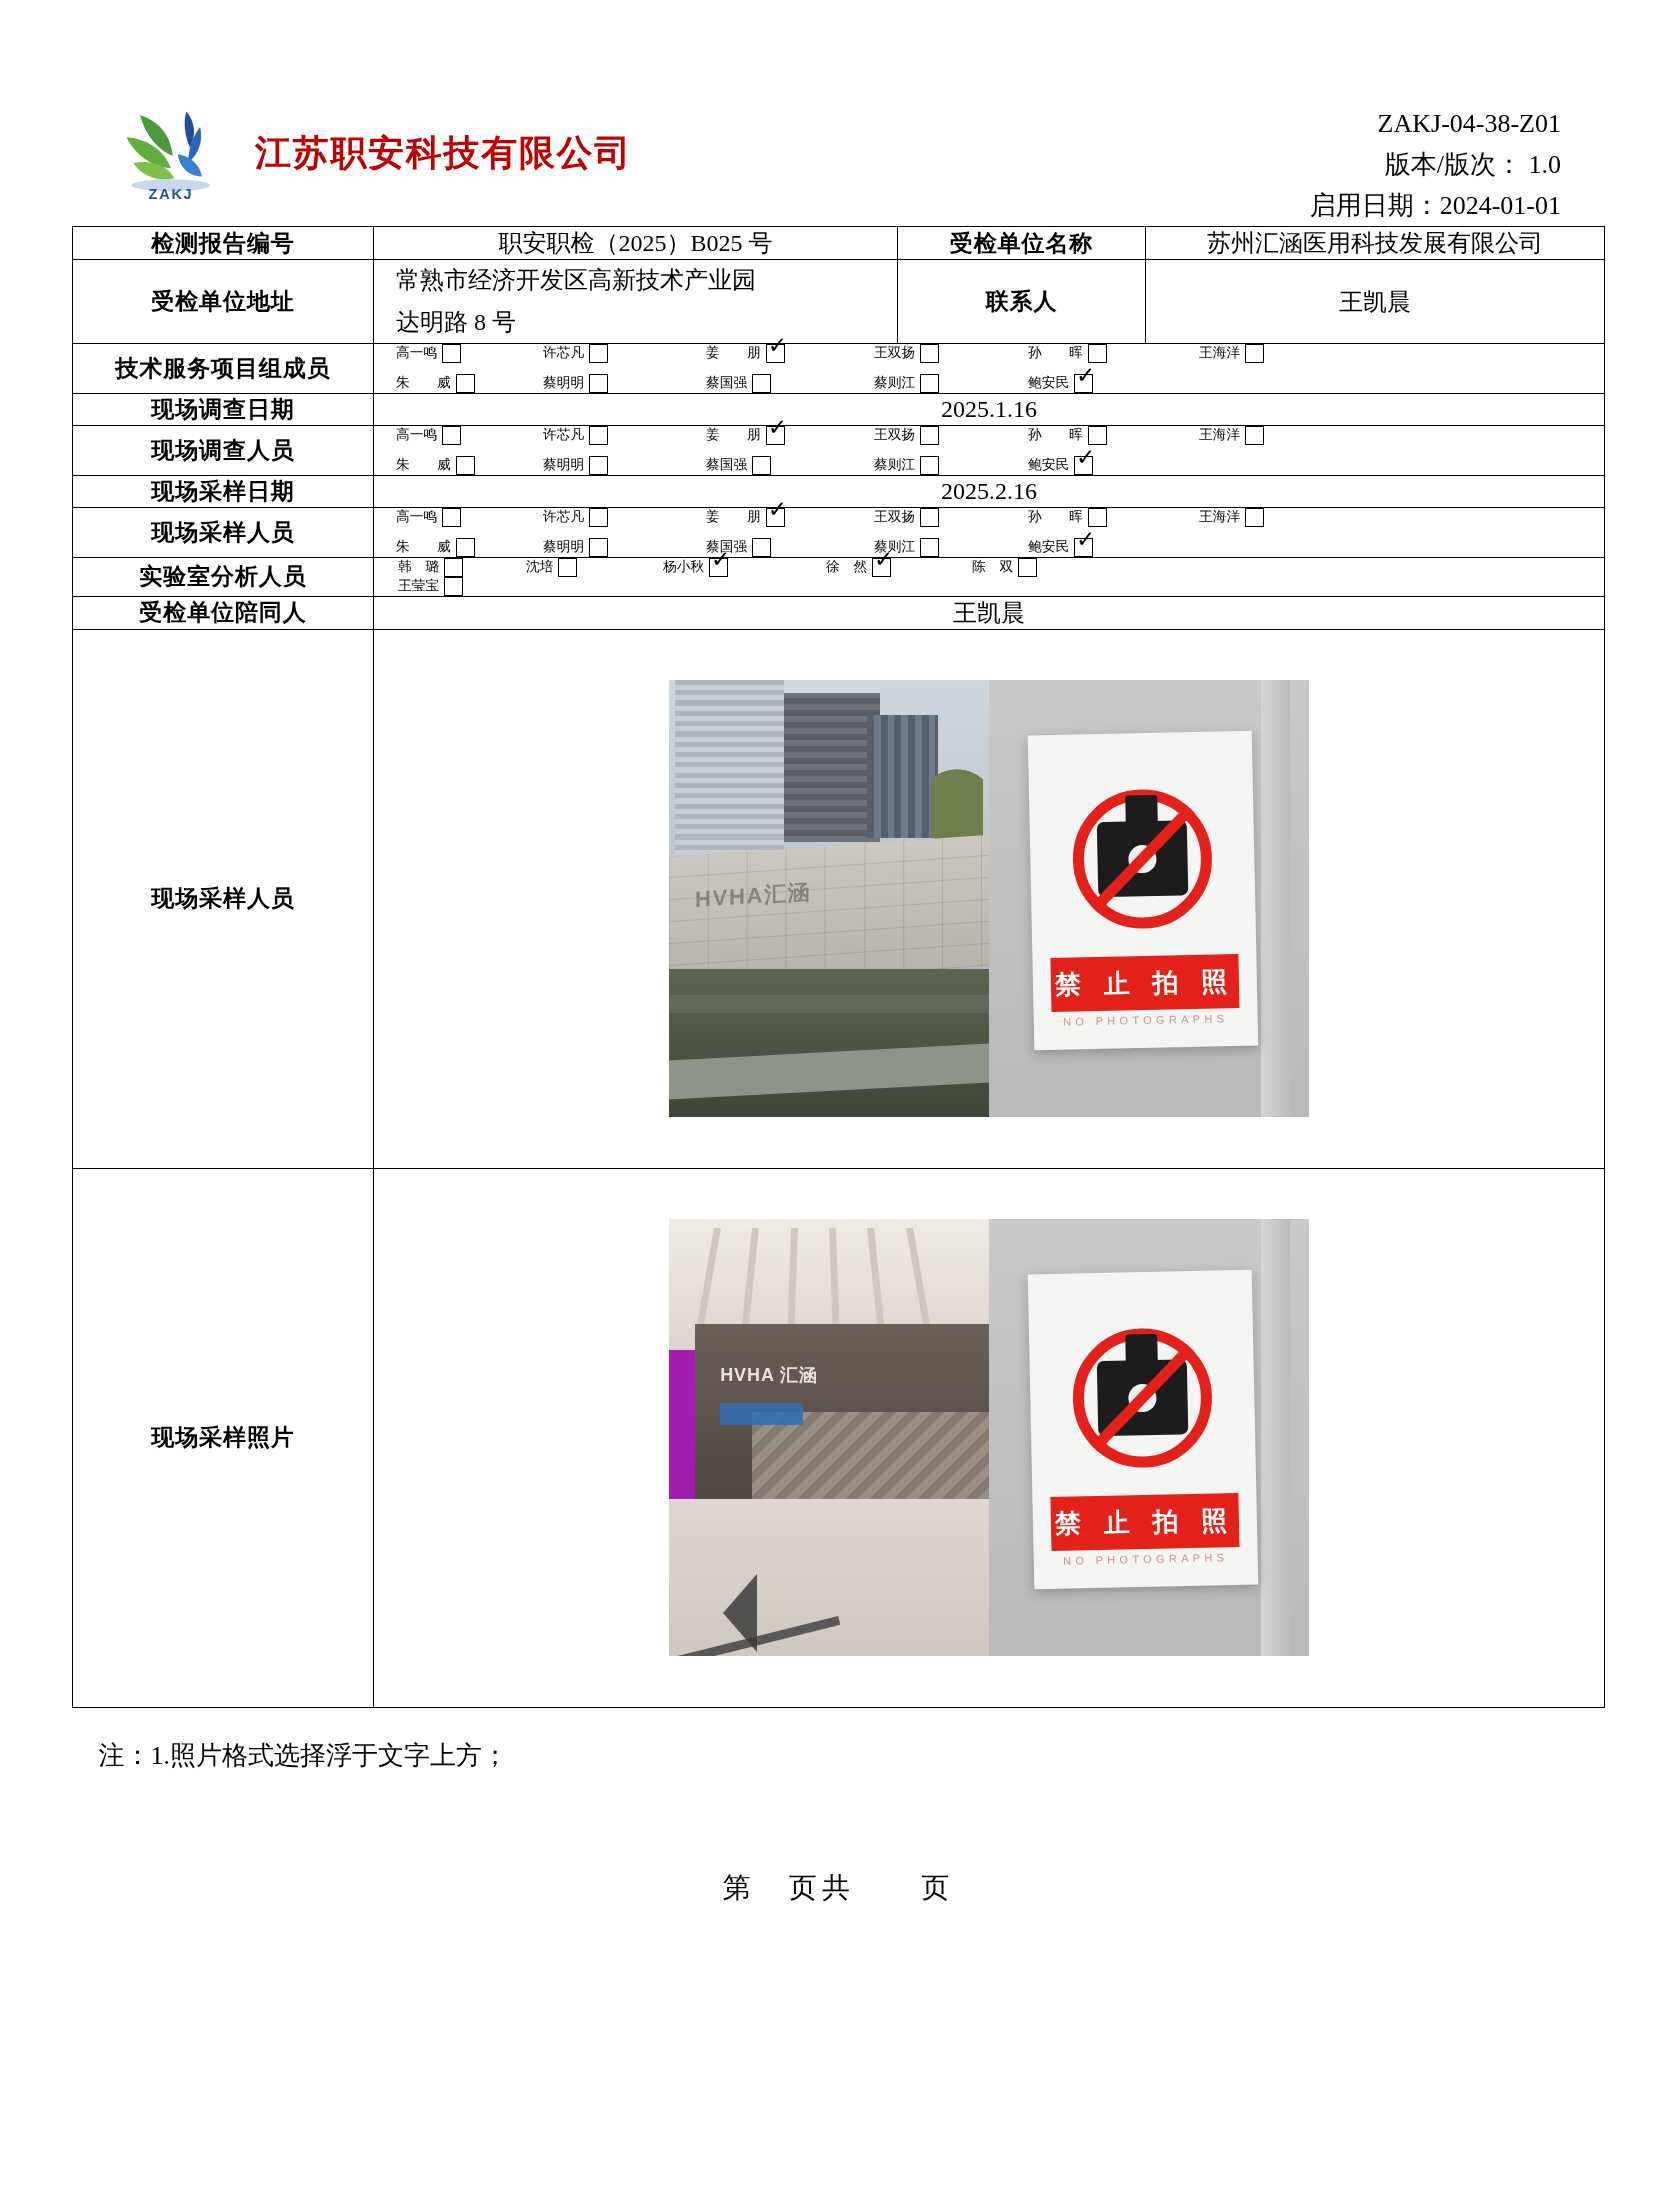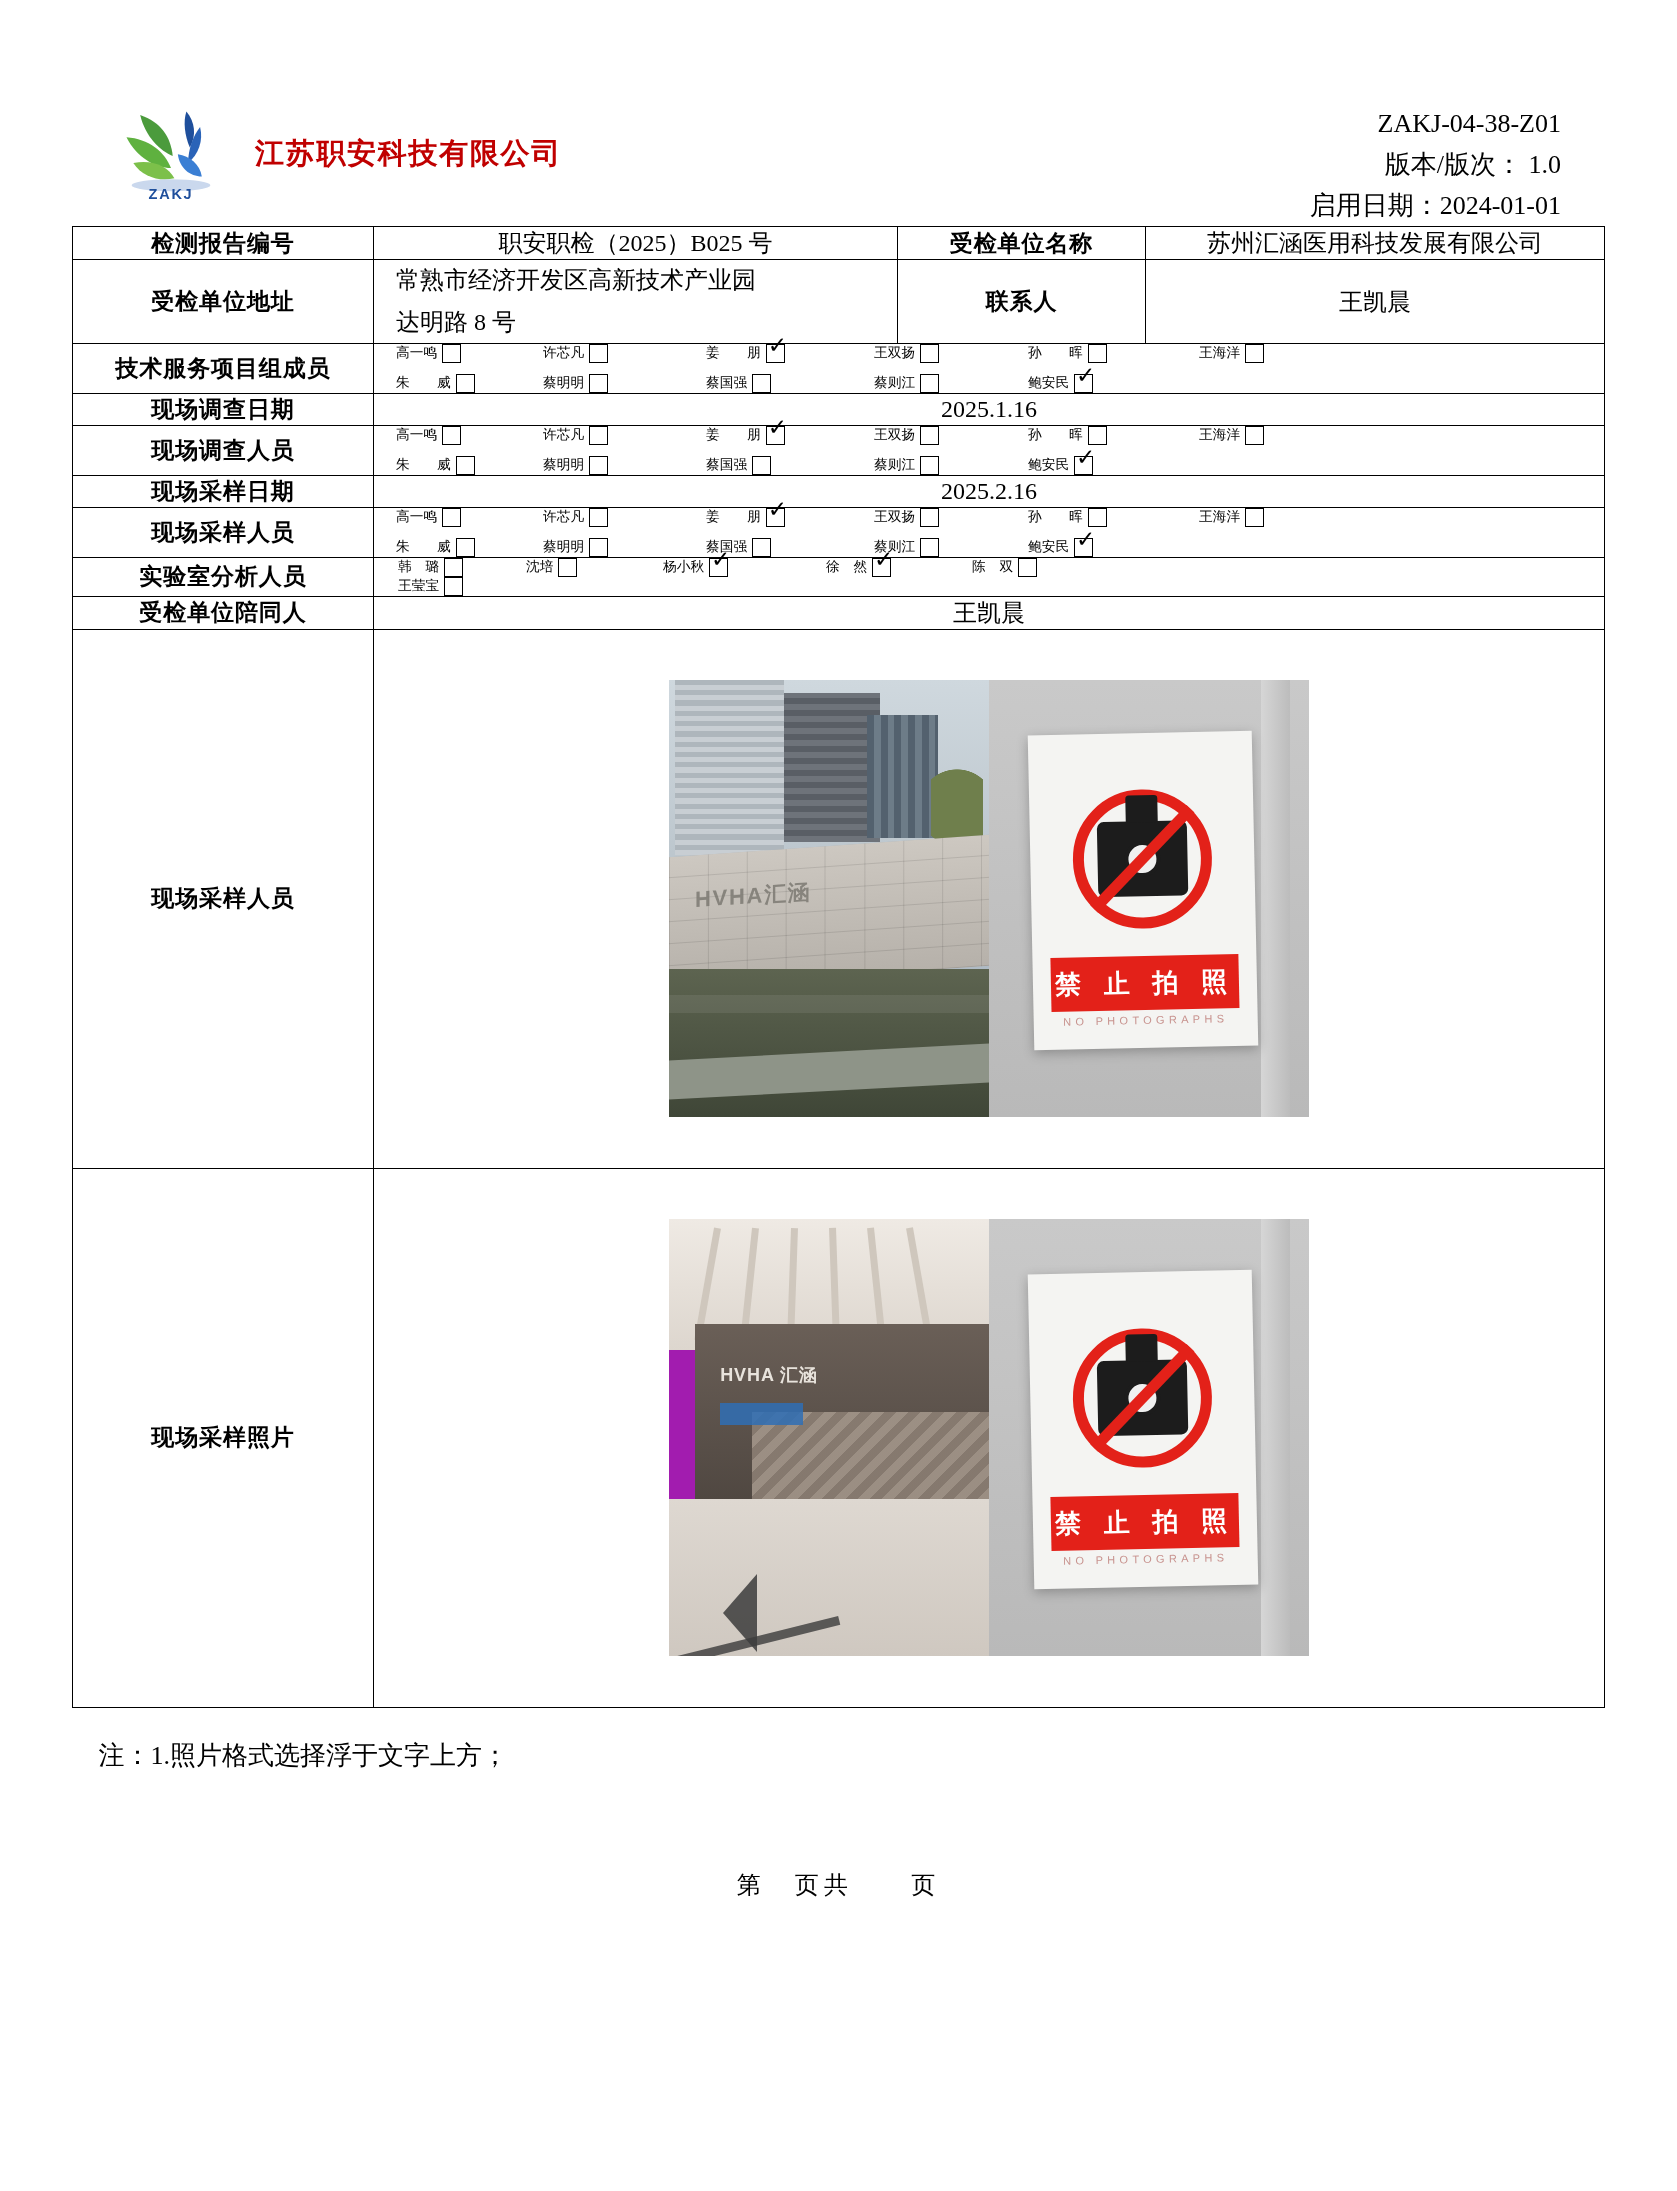--- a/index.html
+++ b/index.html
@@ -38,21 +38,21 @@
   .logo {
     width: 120px;
     height: 101px;
     position: relative;
     flex: none;
   }
   .logo svg { display: block; }
   .brand-name {
     font-family: "Liberation Sans", "DejaVu Sans", sans-serif;
     font-weight: bold;
-    font-size: 29px;
+    font-size: 36px;
     color: #c00000;
     letter-spacing: 1.7px;
     white-space: nowrap;
   }
   .doc-meta {
     text-align: right;
     font-family: "Liberation Serif", "DejaVu Serif", serif;
     font-size: 26px;
     line-height: 1.58;
     color: #000;
@@ -339,21 +339,21 @@
     width: 1532px;
     margin: 30px auto 0 auto;
     font-family: "Liberation Serif", "DejaVu Serif", serif;
     font-size: 26px;
     padding-left: 26px;
     box-sizing: border-box;
   }
   .footer {
     text-align: center;
     font-family: Liberation Serif, serif;
-    font-size: 24px;
+    font-size: 28px;
     margin-top: 96px;
     letter-spacing: 5.1px;
   }
 </style>
 </head>
 <body>
 
 <div class="page">
 
   <div class="header">

